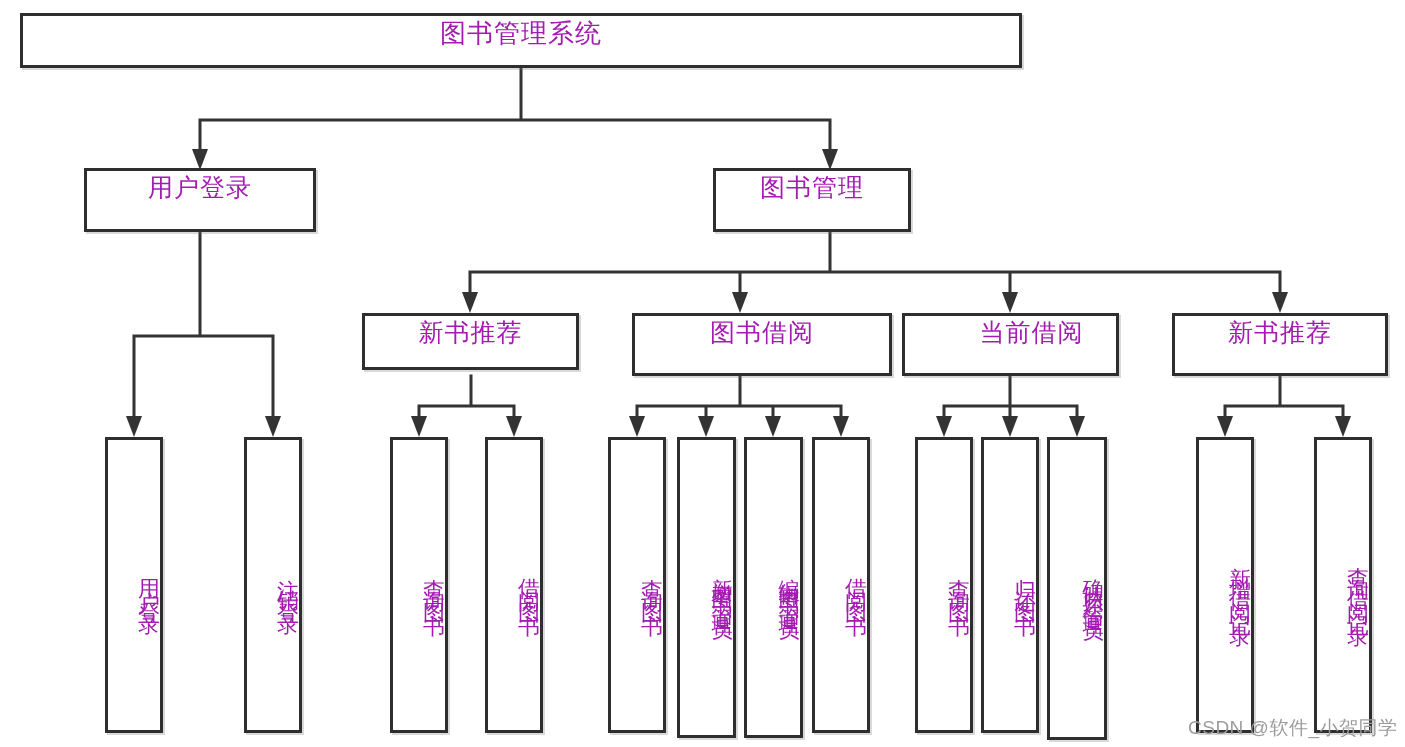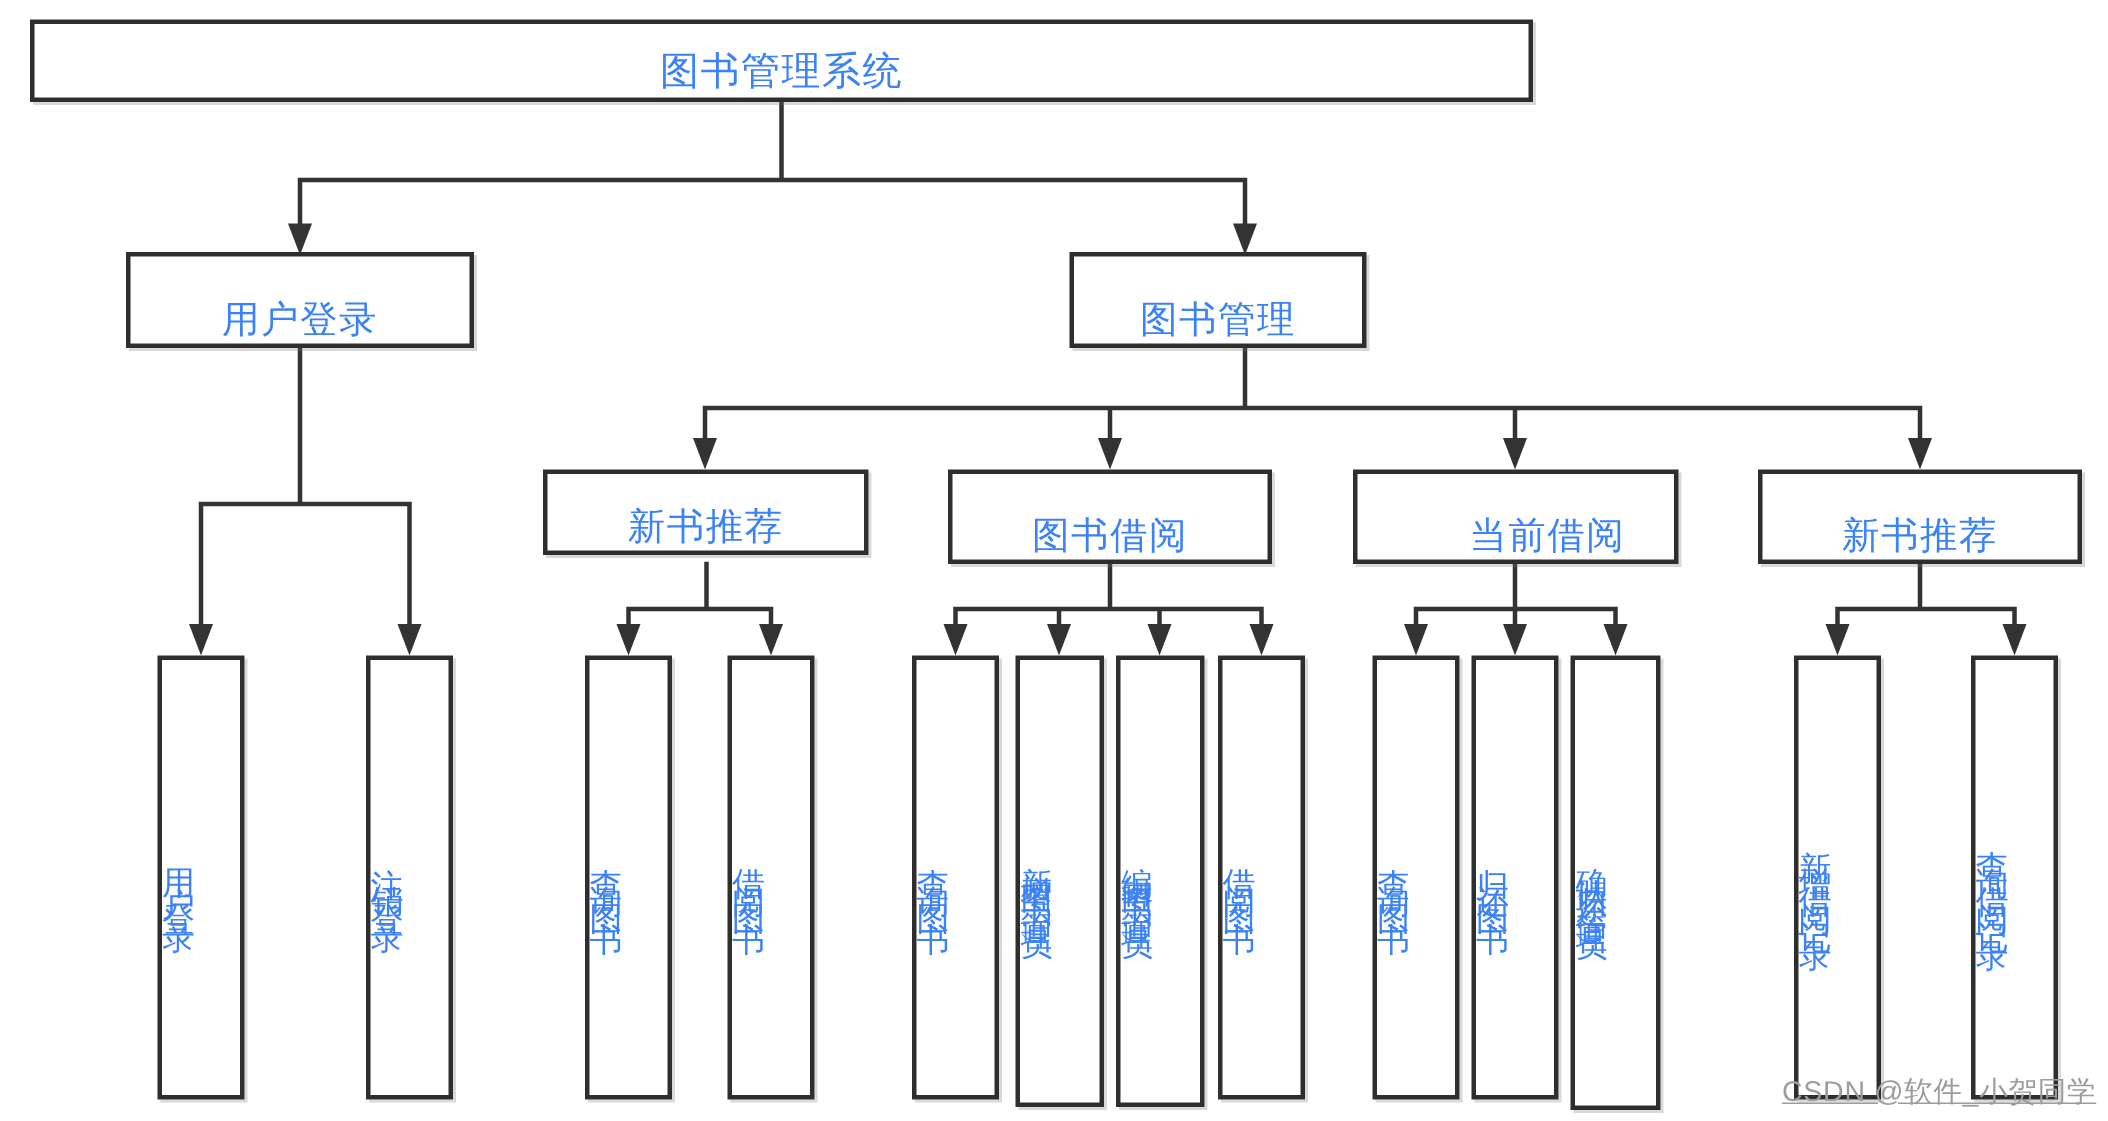--- a/index.html
+++ b/index.html
@@ -19,23 +19,23 @@
     position: absolute;
     left: 0;
     top: 0;
     z-index: 1;
   }
   .node {
     position: absolute;
     box-sizing: border-box;
     background: #ffffff;
     border: 3px solid #2e2e2e;
-    color: #3b82f6;
+    color: #a21caf;
     display: flex;
-    align-items: flex-end;
+    align-items: flex-start;
     justify-content: center;
     z-index: 2;
     box-shadow: 2px 2px 0 rgba(120,120,120,0.28);
   }
   .hbox {
     font-size: 25px;
     letter-spacing: 1px;
     white-space: nowrap;
   }
   .root-box {
@@ -53,21 +53,20 @@
   }
   .watermark {
     position: absolute;
     left: 1188px;
     top: 715px;
     font-size: 19px;
     color: #9c9c9c;
     white-space: nowrap;
     z-index: 3;
     letter-spacing: 0.5px;
-    text-decoration: underline;
   }
 </style>
 </head>
 <body>
 
 <div class="canvas">
 
   <svg class="connectors" width="1405" height="747" viewBox="0 0 1405 747" xmlns="http://www.w3.org/2000/svg">
     <g stroke="#333333" stroke-width="3" fill="none" stroke-linecap="square">
       <path d="M521,68 V120 M200,120 H830 M200,120 V152 M830,120 V152"></path>
@@ -108,21 +107,21 @@
   <div class="node hbox" style="left:84px; top:168px; width:232px; height:64px;">
     <span>用户登录</span>
   </div>
   <div class="node hbox" style="left:713px; top:168px; width:198px; height:64px;">
     <span>图书管理</span>
   </div>
 
   <div class="node hbox" style="left:362px; top:313px; width:217px; height:57px;">
     <span>新书推荐</span>
   </div>
-  <div class="node hbox" style="left:632px; top:313px; width:216px; height:63px;">
+  <div class="node hbox" style="left:632px; top:313px; width:260px; height:63px;">
     <span>图书借阅</span>
   </div>
   <div class="node hbox" style="left:902px; top:313px; width:217px; height:63px;padding-left:42px;">
     <span>当前借阅</span>
   </div>
   <div class="node hbox" style="left:1172px; top:313px; width:216px; height:63px;">
     <span>新书推荐</span>
   </div>
 
   <div class="node vbox" style="left:105px; top:437px; width:58px; height:296px;">

